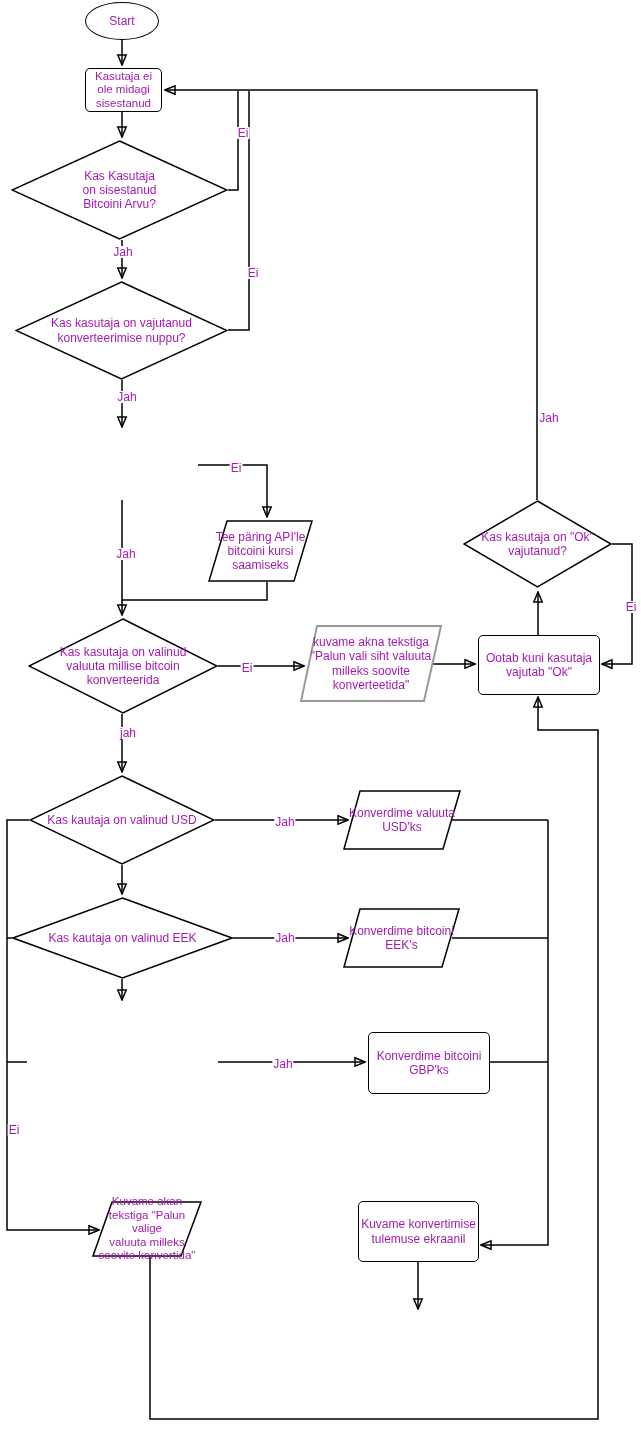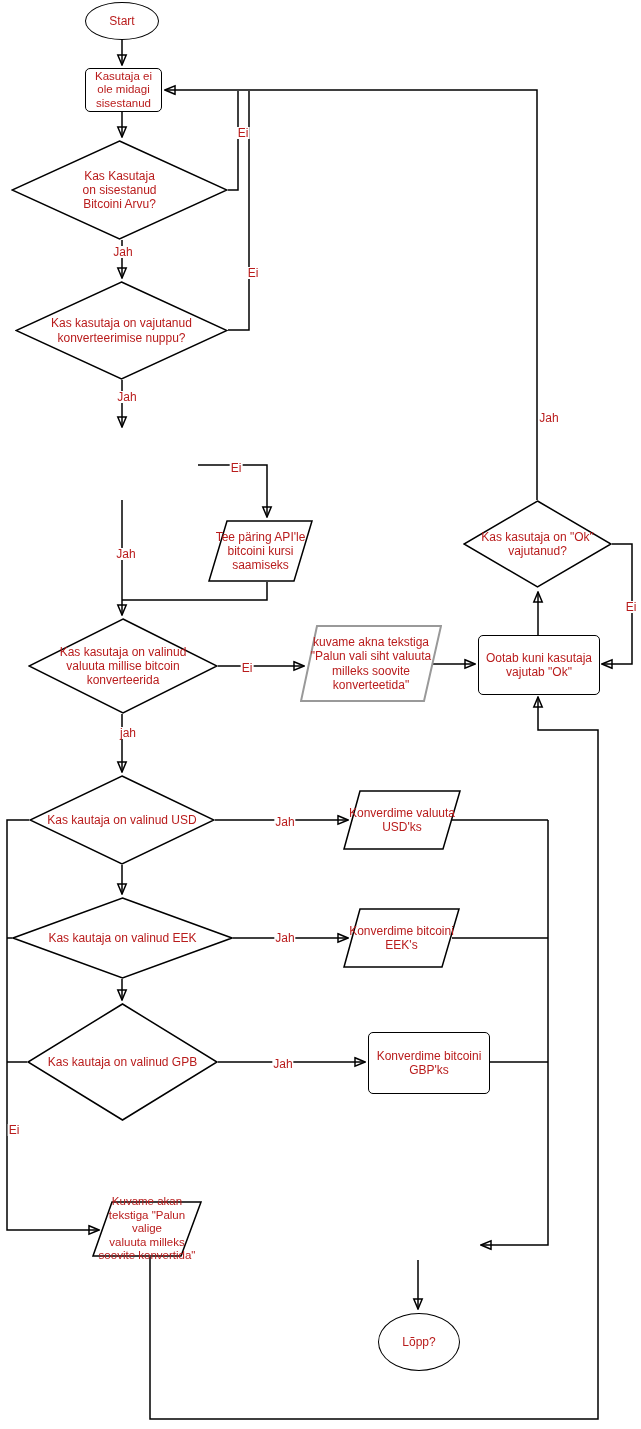--- a/index.html
+++ b/index.html
@@ -1,17 +1,17 @@
 <!DOCTYPE html>
 <html><head>
 <meta charset="utf-8">
 <style>
   html,body{margin:0;padding:0;background:#fff;}
   #canvas{position:relative;width:641px;height:1429px;background:#fff;overflow:hidden;
-          font-family:"Liberation Sans",sans-serif;color:#b91c1c;}
+          font-family:"Liberation Sans",sans-serif;color:#a21caf;}
   #edges{position:absolute;left:0;top:0;width:641px;height:1429px;}
   #edges path{fill:none;stroke:#000;stroke-width:1.5;}
   .node{position:absolute;display:flex;align-items:center;justify-content:center;
         text-align:center;font-size:12px;line-height:1.18;}
   .node svg.shape{position:absolute;left:0;top:0;}
   .node .lbl{position:relative;white-space:pre-line;padding:0 1px;}
   .ellipse{border:1.6px solid #000;border-radius:50%;background:#fff;}
   .rrect{border:1.6px solid #000;border-radius:5px;background:#fff;}
   .poly{background:transparent;}
   .poly polygon{fill:#fff;stroke:#000;stroke-width:1.5;}
@@ -137,26 +137,20 @@
     <div class="lbl">Kas kautaja on valinud USD</div>
   </div>
 
   <div class="node poly" style="left:12px;top:897px;width:221px;height:82px">
     <svg class="shape" width="221" height="82">
       <polygon points="110.5,1 220,41 110.5,81 1,41"></polygon>
       </svg>
     <div class="lbl">Kas kautaja on valinud EEK</div>
   </div>
 
-  <div class="node poly" style="left:27px;top:1003px;width:191px;height:118px">
-    <svg class="shape" width="191" height="118">
-      <polygon points="95.5,1 190,59 95.5,117 1,59"></polygon>
-      </svg>
-    <div class="lbl">Kas kautaja on valinud GPB</div>
-  </div>
 
   <div class="node poly" style="left:343px;top:790px;width:118px;height:60px">
     <svg class="shape" width="118" height="60">
       <polygon points="17,1 117,1 100,59 1,59"></polygon>
       </svg>
     <div class="lbl">Konverdime valuuta
 USD'ks</div>
   </div>
 
   <div class="node poly" style="left:343px;top:908px;width:117px;height:60px">
@@ -175,24 +169,25 @@
   <div class="node poly" style="left:92px;top:1201px;width:110px;height:56px;font-size:11.5px">
     <svg class="shape" width="110" height="56">
       <polygon points="20,1 109,1 89,55 1,55"></polygon>
       </svg>
     <div class="lbl">Kuvame akan
 tekstiga "Palun valige
 valuuta milleks
 soovite konvertida"</div>
   </div>
 
-
-  <div class="node ellipse" style="left:378px;top:1313px;width:80px;height:56px">
-    <div class="lbl">Lõpp?</div>
-  </div>
+  <div class="node rrect" style="left:358px;top:1201px;width:119px;height:59px">
+    <div class="lbl">Kuvame konvertimise
+tulemuse ekraanil</div>
+  </div>
+
 
   <div class="edge-label" style="left:243px;top:133px">Ei</div>
   <div class="edge-label" style="left:253px;top:273px">Ei</div>
   <div class="edge-label" style="left:123px;top:252px">Jah</div>
   <div class="edge-label" style="left:127px;top:397px">Jah</div>
   <div class="edge-label" style="left:236px;top:468px">Ei</div>
   <div class="edge-label" style="left:126px;top:554px">Jah</div>
   <div class="edge-label" style="left:247px;top:668px">Ei</div>
   <div class="edge-label" style="left:128px;top:733px">jah</div>
   <div class="edge-label" style="left:285px;top:822px">Jah</div>

